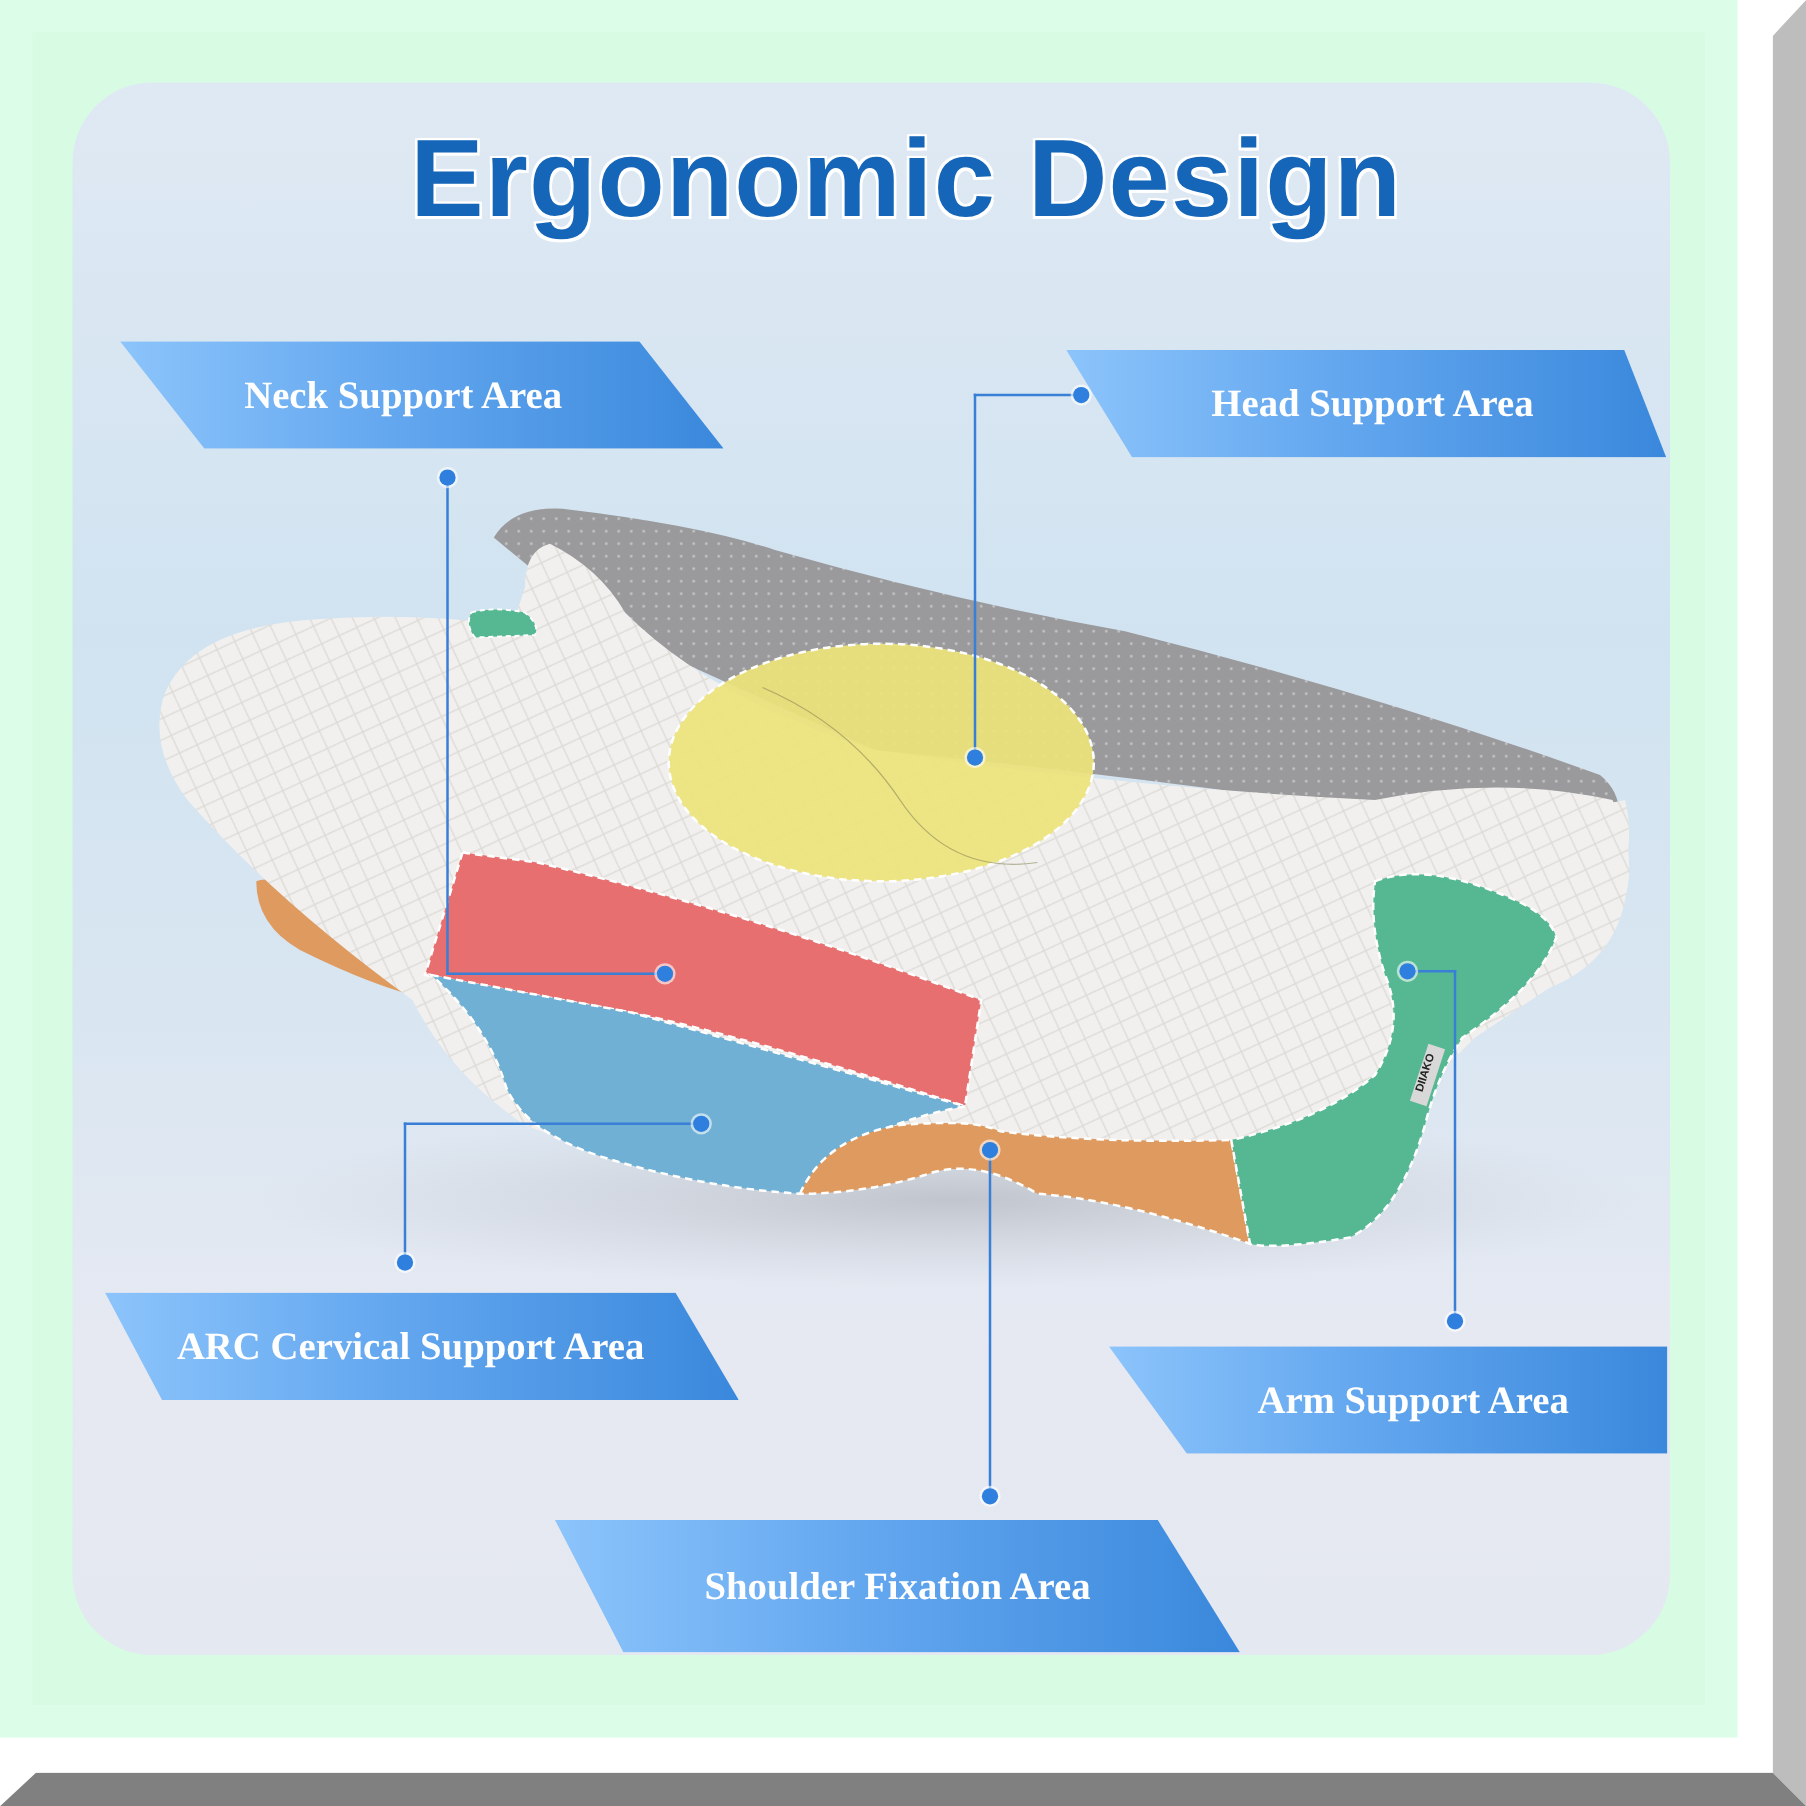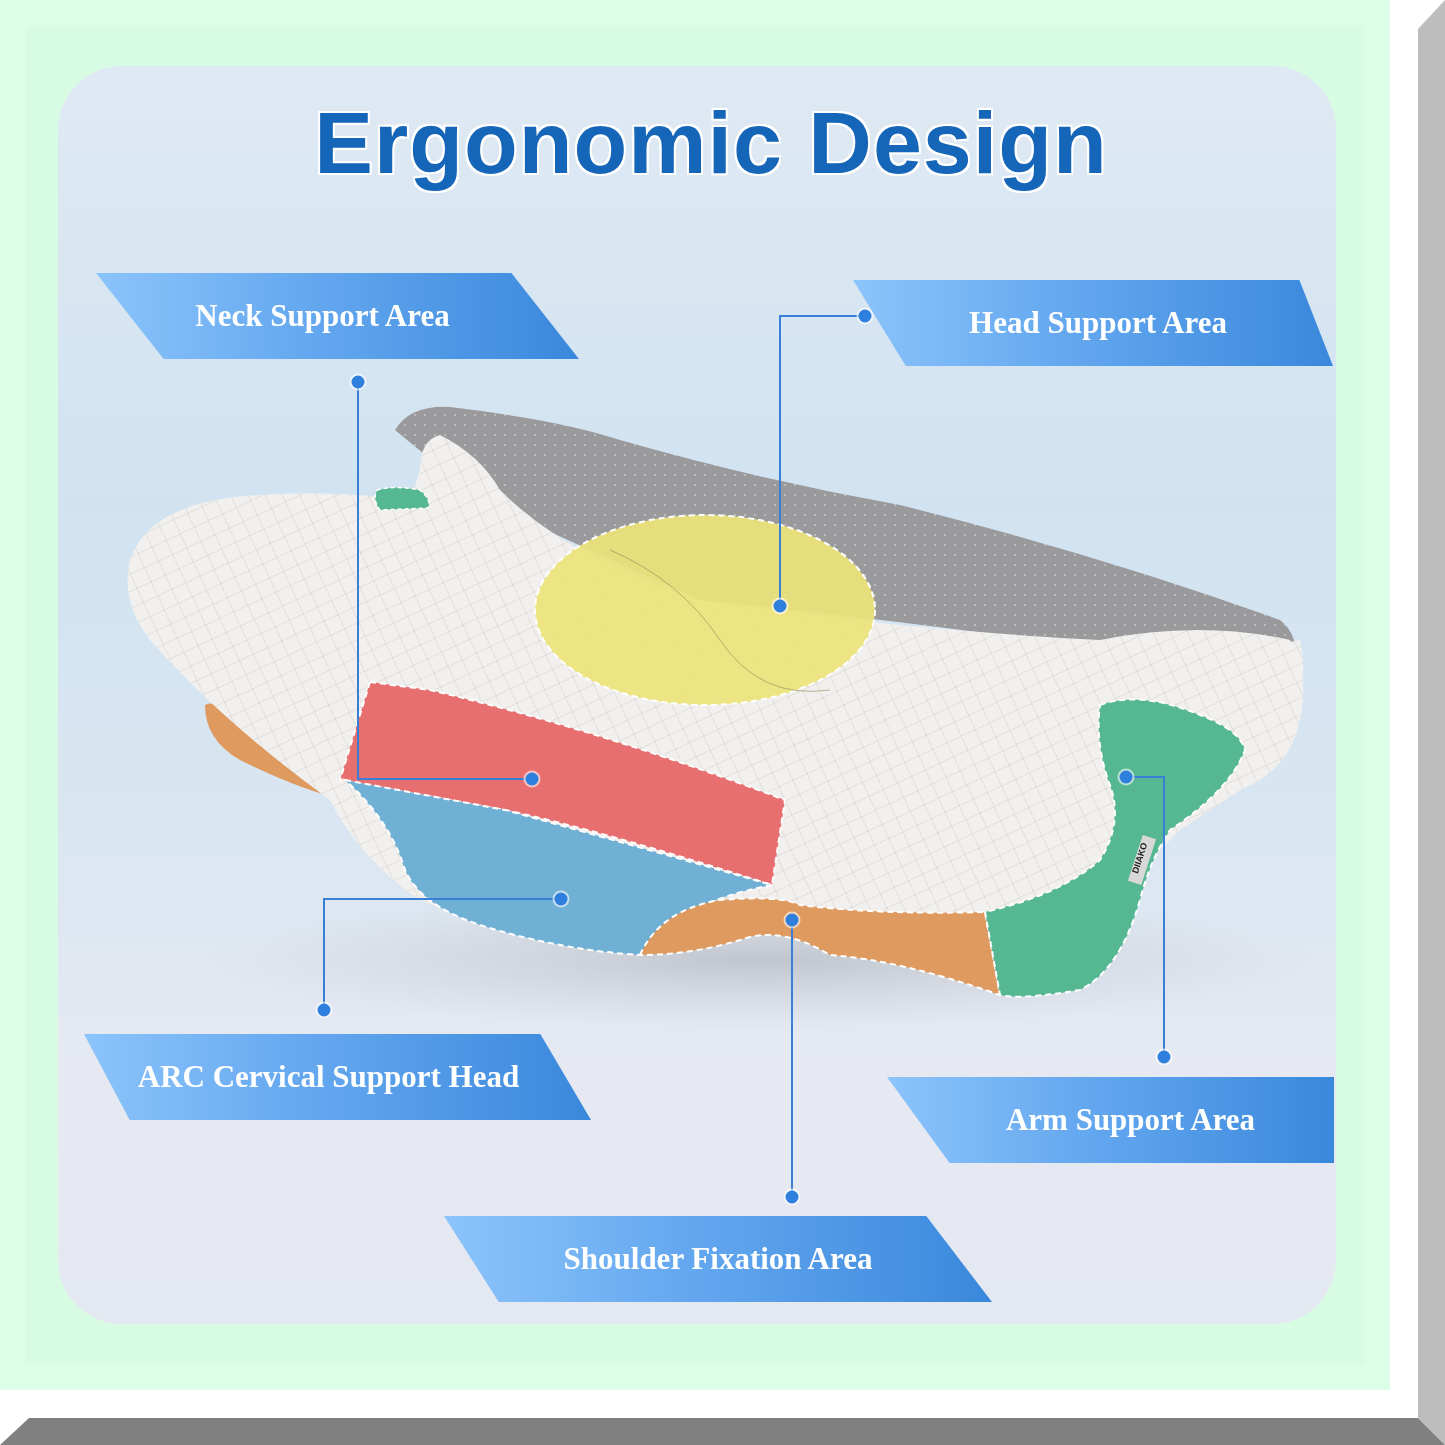--- a/index.html
+++ b/index.html
@@ -27,21 +27,21 @@
     position: absolute; left: 26px; top: 26px; width: 1338px; height: 1338px;
     background: #d8fbe4;
   }
   .panel {
     position: absolute; left: 58px; top: 66px; width: 1278px; height: 1258px;
     border-radius: 64px;
     background: linear-gradient(180deg, #dfe9f3 0%, #d1e3f1 35%, #d9e6f1 60%, #e6e9f2 80%, #e4e8f1 100%);
     overflow: hidden;
   }
   .title {
-    position: absolute; left: 2px; top: 92px; width: 1418px; text-align: center;
+    position: absolute; left: 16px; top: 92px; width: 1418px; text-align: center;
     font-weight: bold; font-size: 88px; letter-spacing: 1px;
     color: #1565b8;
     text-shadow: 0 0 3px #fff, 0 0 3px #fff, 2px 2px 0 #fff, -2px -2px 0 #fff, 2px -2px 0 #fff, -2px 2px 0 #fff;
   }
   .label-banner {
     position: absolute; height: 86px;
     background: linear-gradient(90deg, #8cc4fb 0%, #63a7ef 45%, #3a88dc 100%);
     clip-path: polygon(0 0, 86% 0, 100% 100%, 14% 100%);
     color: #fff; font-weight: bold; font-size: 31px;
     display: flex; align-items: center; justify-content: center;
@@ -143,22 +143,22 @@
 
 <div class="label-banner" style="left:96px;top:273px;width:483px;height:86px;">
   <span style="margin-right:30px;">Neck Support Area</span>
 </div>
 
 <div class="label-banner rtl" style="left:853px;top:280px;width:480px;height:86px;">
   <span style="margin-left:10px;">Head Support Area</span>
 </div>
 
 <div class="label-banner" style="left:84px;top:1034px;width:507px;height:86px;clip-path:polygon(0 0, 90% 0, 100% 100%, 9% 100%);">
-  <span style="margin-left:-18px;">ARC Cervical Support Head</span>
+  <span style="margin-left:-18px;">ARC Cervical Support Area</span>
 </div>
 
 <div class="label-banner rtl" style="left:887px;top:1077px;width:447px;height:86px;clip-path:polygon(0 0, 100% 0, 100% 100%, 14% 100%);">
   <span style="margin-left:40px;">Arm Support Area</span>
 </div>
 
-<div class="label-banner" style="left:444px;top:1216px;width:548px;height:86px;clip-path:polygon(0 0, 88% 0, 100% 100%, 10% 100%);">
+<div class="label-banner" style="left:444px;top:1216px;width:548px;height:106px;clip-path:polygon(0 0, 88% 0, 100% 100%, 10% 100%);">
   <span>Shoulder Fixation Area</span>
 </div>
 
 </body></html>

